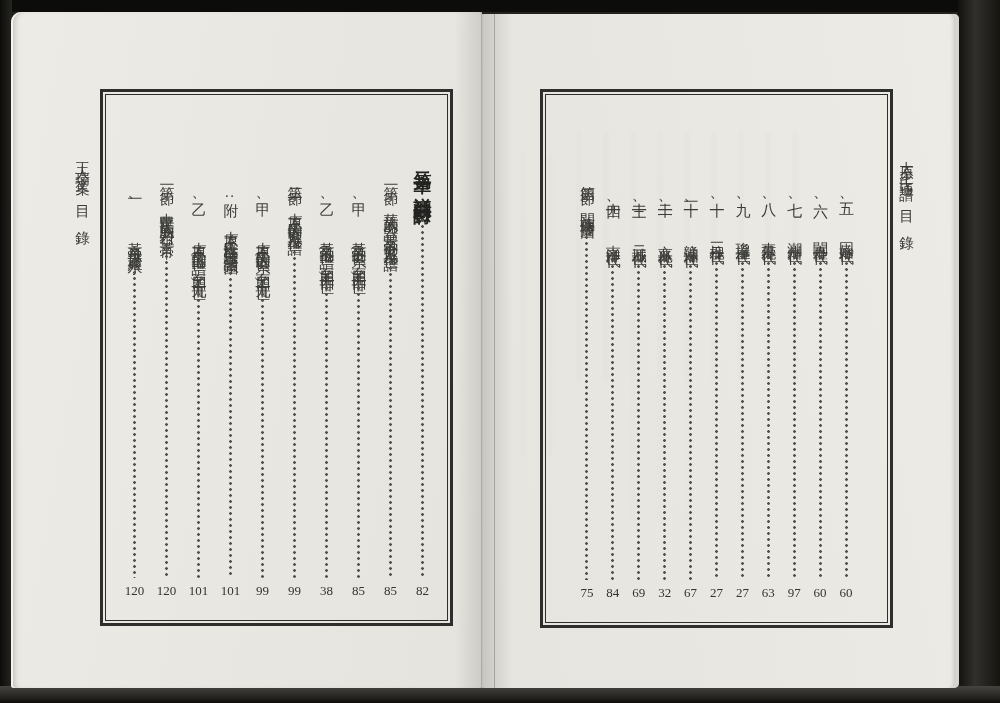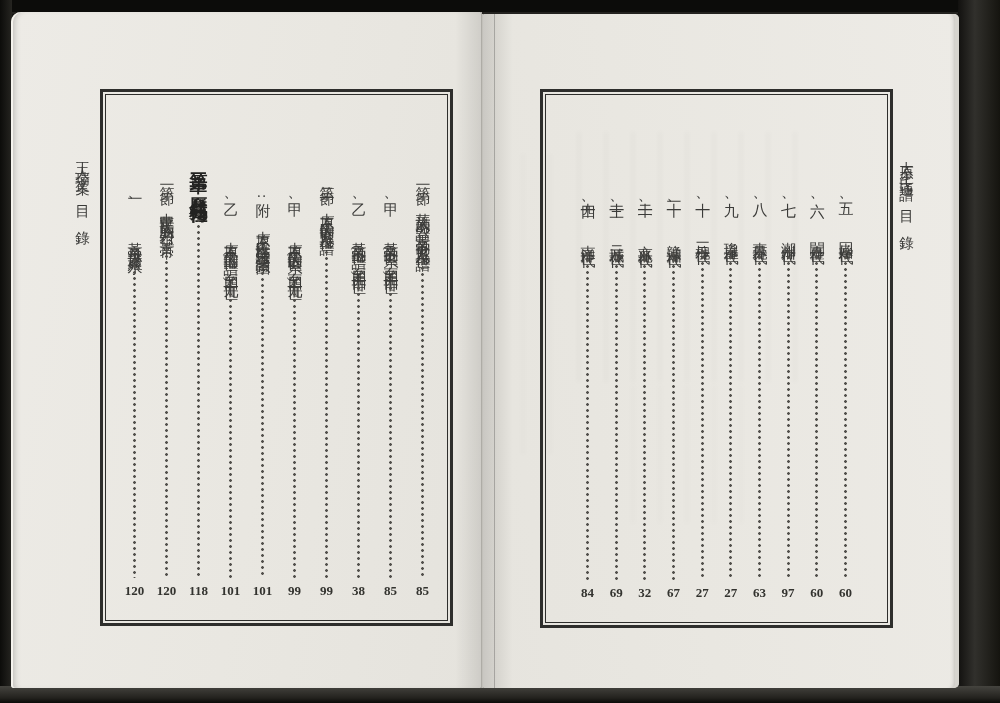--- a/index.html
+++ b/index.html
@@ -48,21 +48,21 @@
   .vtext { writing-mode:vertical-rl; text-orientation:mixed; line-height:1;
            font-size:15px; letter-spacing:3px; color:#3b3b39; white-space:nowrap; }
   .entry.chapter .vtext { font-size:18px; font-weight:bold; letter-spacing:2px; color:#232321; }
   .entry.section .vtext { margin-top:17px; }
   .entry.item    .vtext { margin-top:34px; }
 
   .leader { flex:1 1 auto; min-height:8px; width:3px; margin:7px 0 5px;
             background-image:radial-gradient(circle at 50% 2.5px, #52504c 1.1px, rgba(0,0,0,0) 1.6px);
             background-size:3px 6px; background-repeat:repeat-y; }
   .pnum { font-size:13px; line-height:15px; height:15px; color:#33332f;
-          font-family:"Liberation Serif",serif;font-weight:bold; }
+          font-family:"Liberation Serif",serif; }
 
   .spine { position:absolute; writing-mode:vertical-rl; text-orientation:mixed;
            font-size:14.5px; letter-spacing:5px; color:#3a3a38; line-height:1; }
   .page-left  .spine { left:64px;  top:138px; }
   .page-right .spine { left:417px; top:136px; }
 
   .ghost { position:absolute; pointer-events:none;
            background:repeating-linear-gradient(to right, #6a6a68 0 2px, rgba(0,0,0,0) 2px 27px);
            filter:blur(2px); }
   .ghost.g1 { left:96px;  top:118px; width:235px; height:250px; opacity:0.07; }
@@ -76,20 +76,25 @@
   <div class="left-cover"></div>
   <div class="right-cover"></div>
   <div class="bottom-band"></div>
 
   <div class="page page-left">
     <div class="spine">王人瑞文集　目　錄</div>
     <div class="frame">
       <div class="frame-inner">
         <div class="toc">
 
+          <div class="entry chapter">
+            <div class="vtext">第二章　譜系的檢討</div>
+            <div class="leader"></div>
+            <div class="pnum">82</div>
+          </div>
           <div class="entry section">
             <div class="vtext">第一節　華族的公譜:黃帝的世系及世譜</div>
             <div class="leader"></div>
             <div class="pnum">85</div>
           </div>
           <div class="entry item">
             <div class="vtext">甲、　黃帝的世系(一至四十四世)</div>
             <div class="leader"></div>
             <div class="pnum">85</div>
           </div>
@@ -110,25 +115,20 @@
           </div>
           <div class="entry item">
             <div class="vtext">附:　太原王氏世榮悠遠譜系圖</div>
             <div class="leader"></div>
             <div class="pnum">101</div>
           </div>
           <div class="entry item">
             <div class="vtext">乙、　太原王世的世譜(一至四十九世)</div>
             <div class="leader"></div>
             <div class="pnum">101</div>
-          </div>
-          <div class="entry chapter">
-            <div class="vtext">第三章　歷代先祖傳</div>
-            <div class="leader"></div>
-            <div class="pnum">118</div>
           </div>
           <div class="entry section">
             <div class="vtext">第一節　中華民族的共祖:黃帝</div>
             <div class="leader"></div>
             <div class="pnum">120</div>
           </div>
           <div class="entry item">
             <div class="vtext">一、　黃帝發迹於姬水</div>
             <div class="leader"></div>
             <div class="pnum">120</div>
@@ -192,18 +192,23 @@
           <div class="entry item">
             <div class="vtext">十三、　元城世代</div>
             <div class="leader"></div>
             <div class="pnum">69</div>
           </div>
           <div class="entry item">
             <div class="vtext">十四、　南洋世代</div>
             <div class="leader"></div>
             <div class="pnum">84</div>
           </div>
+          <div class="entry section">
+            <div class="vtext">第四節　開族傳播圖</div>
+            <div class="leader"></div>
+            <div class="pnum">75</div>
+          </div>
 
         </div>
       </div>
     </div>
   </div>
 </div>
 
 </body></html>

